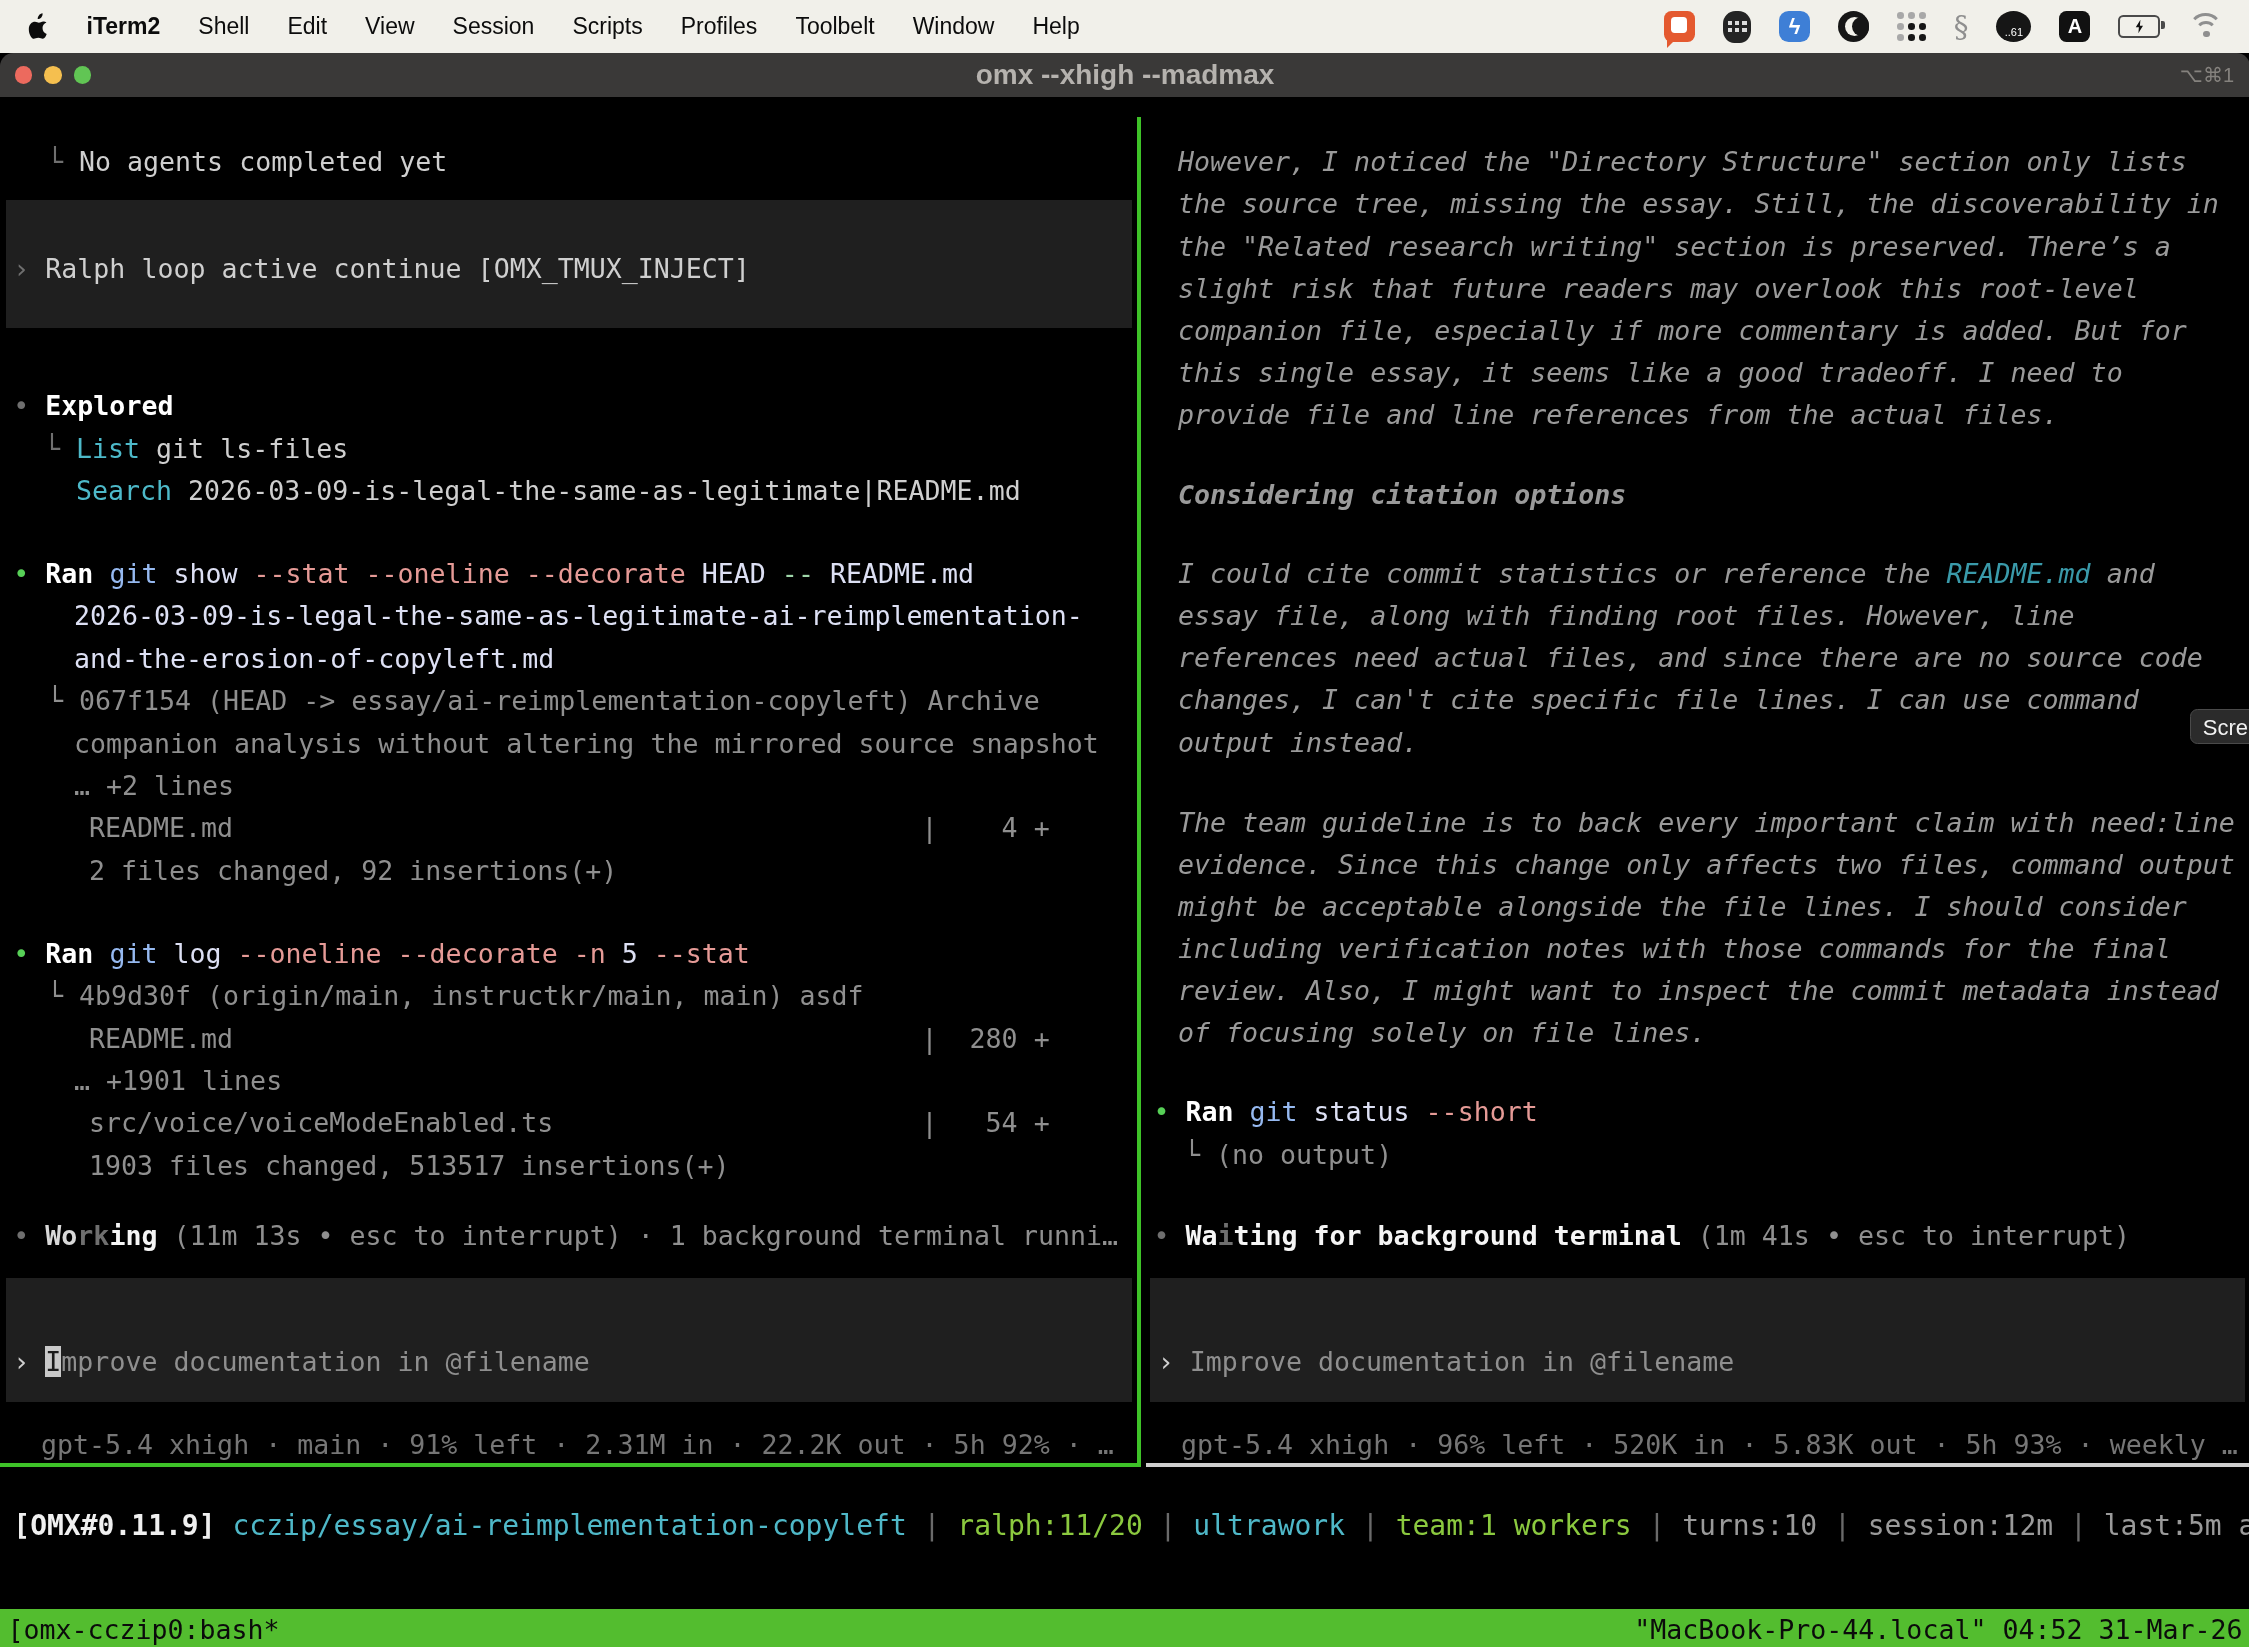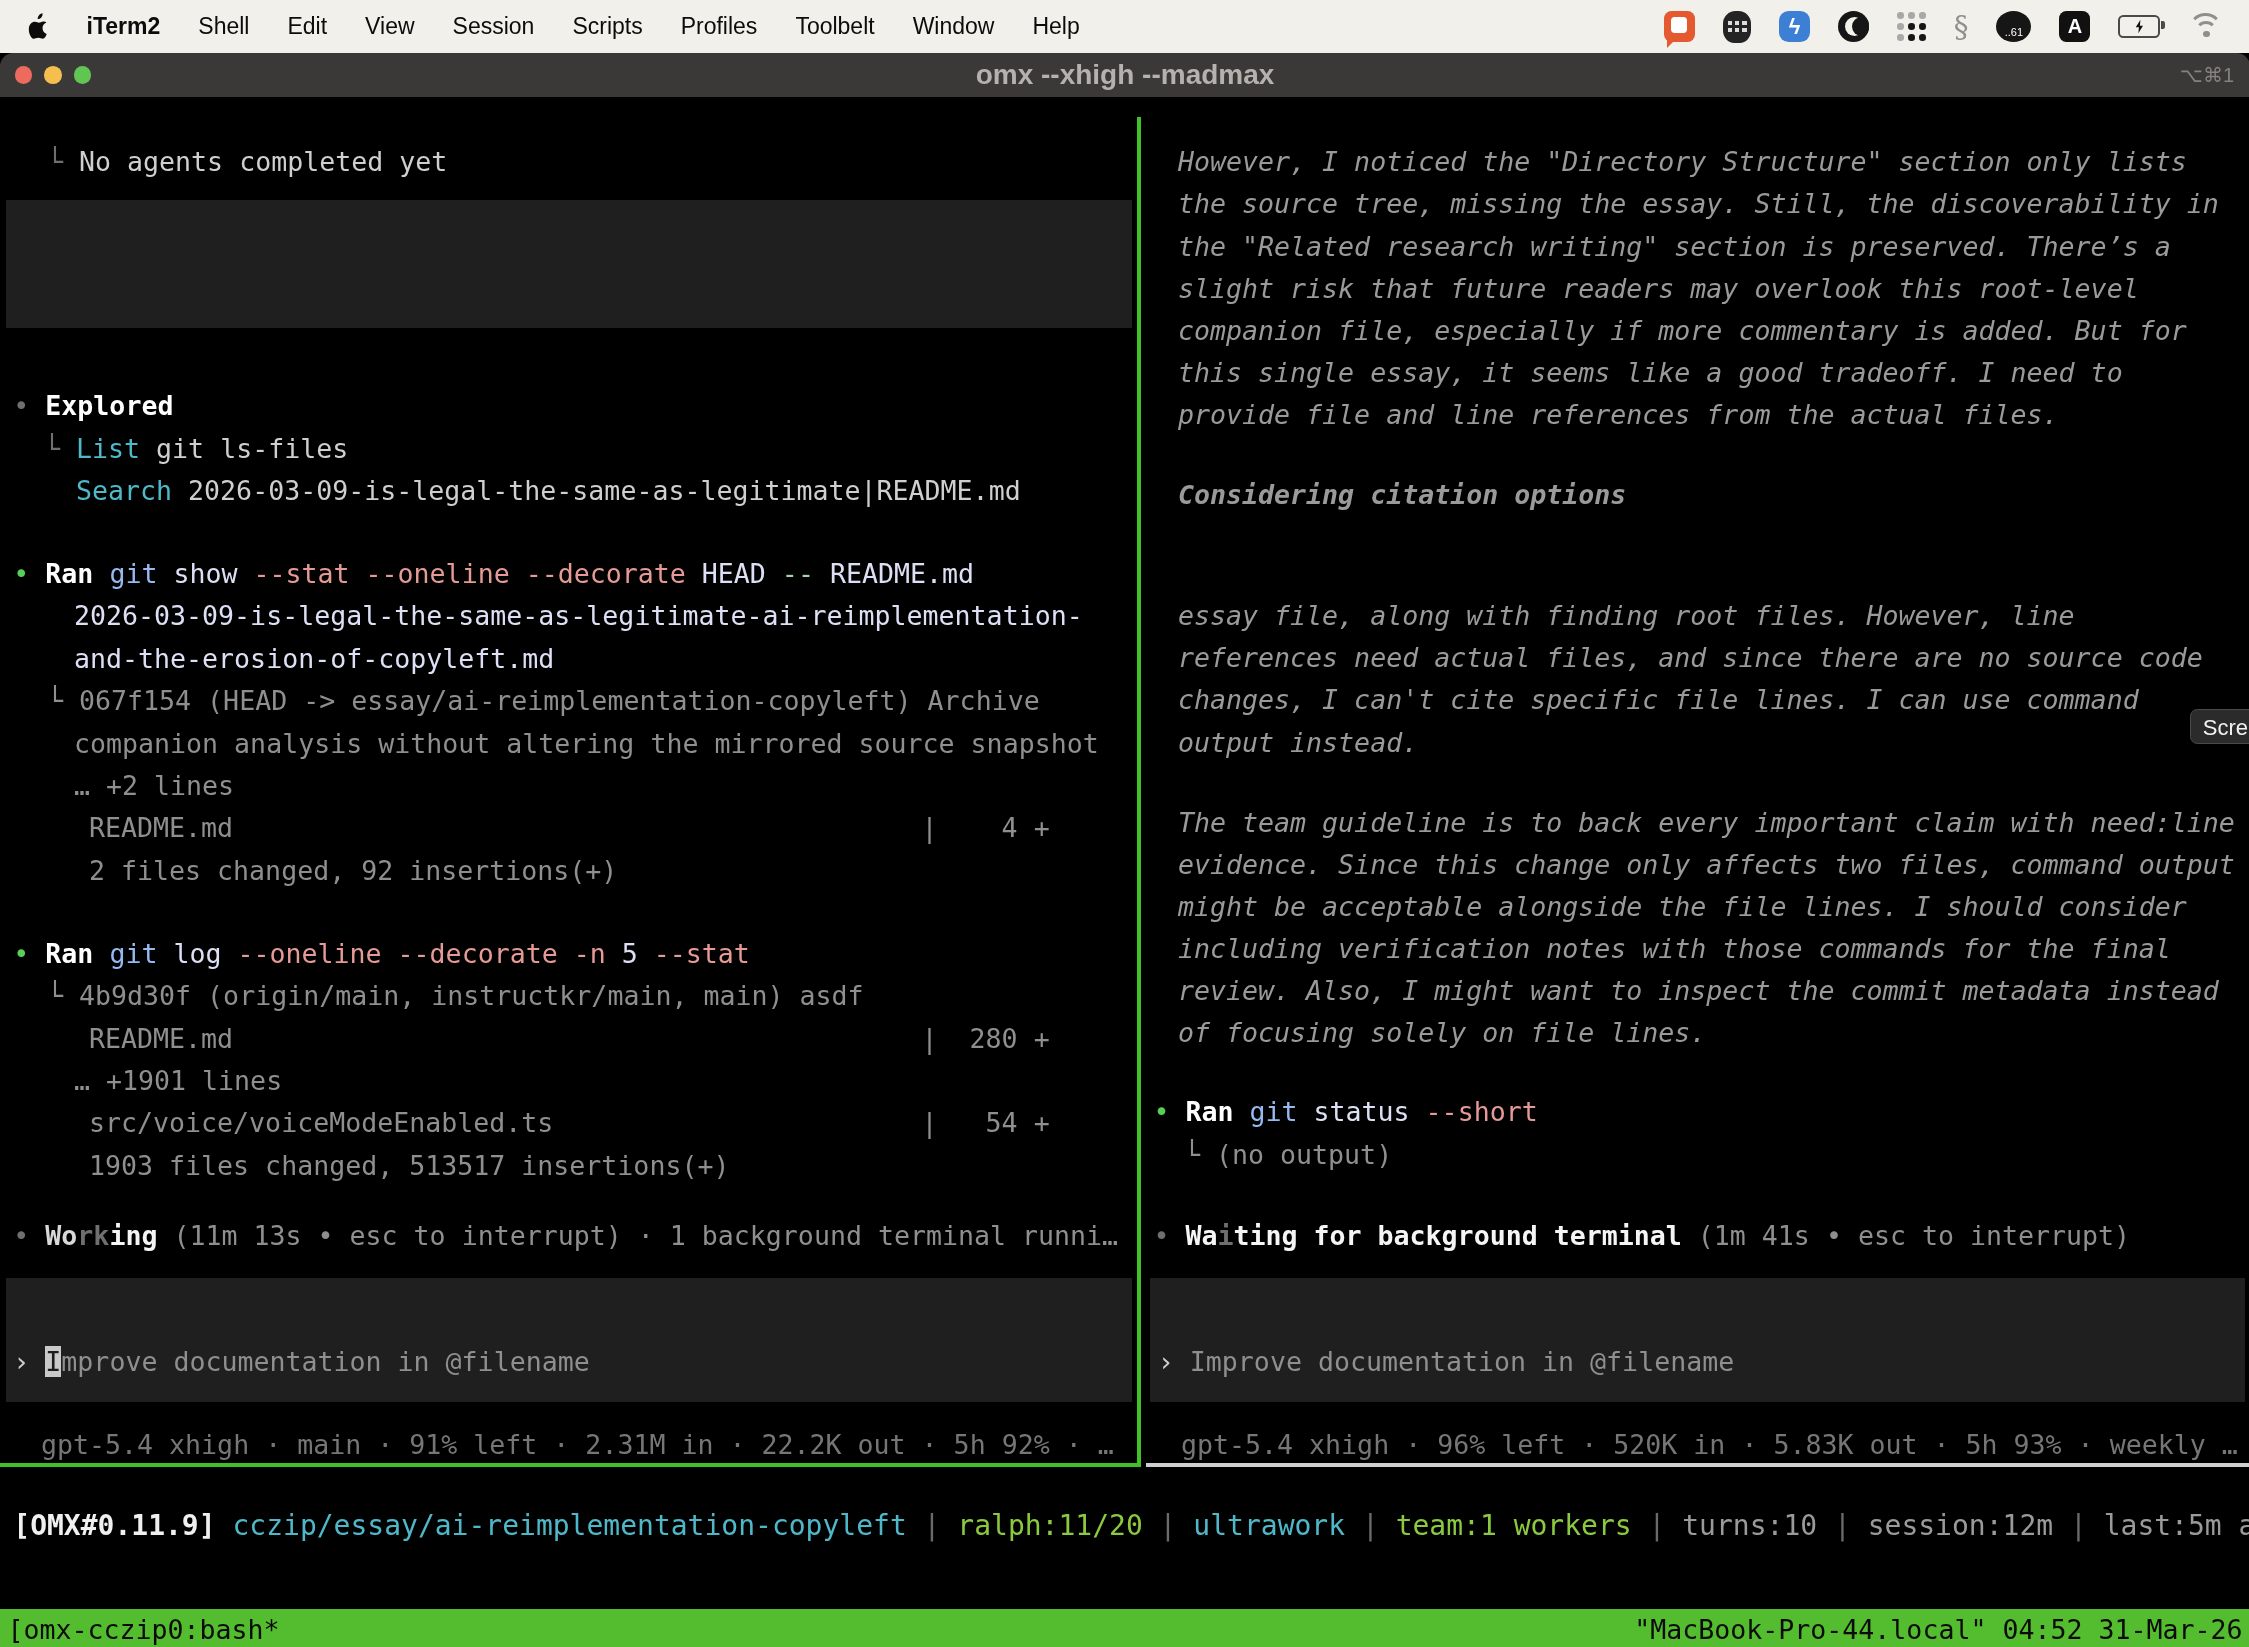--- a/index.html
+++ b/index.html
@@ -157,20 +157,21 @@
     <div class="win-shortcut">⌥⌘1</div>
   </div>
 
   <div class="term">
 
     <div class="pane pane-left">
 
       <div class="line" style="left:47px;top:24px"><span class="c-dim">└ </span><span class="c-lt">No agents completed yet</span></div>
 
       <div class="inputbox" style="left:5.9px;top:83px;width:1126px;height:128px"></div>
+      <div class="line" style="left:13.3px;top:131px"><span class="c-dim">› </span><span class="c-lt">Ralph loop active continue [OMX_TMUX_INJECT]</span></div>
 
       <div class="line" style="left:13.3px;top:268px"><span class="c-dim">• </span><span class="c-wb">Explored</span></div>
       <div class="line" style="left:44px;top:311px"><span class="c-dim">└ </span><span class="c-cyan">List</span><span class="c-lt"> git ls-files</span></div>
       <div class="line" style="left:76px;top:353px"><span class="c-cyan">Search</span><span class="c-lt"> 2026-03-09-is-legal-the-same-as-legitimate|README.md</span></div>
 
       <div class="line" style="left:13.3px;top:436px"><span class="c-bgreen">• </span><span class="c-wb">Ran</span><span class="c-blue"> git</span><span class="c-lav"> show</span><span class="c-salmon"> --stat --oneline --decorate</span><span class="c-lav"> HEAD</span><span class="c-dgreen"> --</span><span class="c-lav"> README.md</span></div>
       <div class="line c-lav" style="left:74px;top:478px">2026-03-09-is-legal-the-same-as-legitimate-ai-reimplementation-</div>
       <div class="line c-lav" style="left:74px;top:521px">and-the-erosion-of-copyleft.md</div>
       <div class="line c-gray" style="left:47px;top:563px">└ 067f154 (HEAD -&gt; essay/ai-reimplementation-copyleft) Archive</div>
       <div class="line c-gray" style="left:74px;top:606px">companion analysis without altering the mirrored source snapshot</div>
@@ -202,20 +203,21 @@
       <div class="line ital" style="left:32px;top:24px">However, I noticed the "Directory Structure" section only lists</div>
       <div class="line ital" style="left:32px;top:66px">the source tree, missing the essay. Still, the discoverability in</div>
       <div class="line ital" style="left:32px;top:109px">the "Related research writing" section is preserved. There’s a</div>
       <div class="line ital" style="left:32px;top:151px">slight risk that future readers may overlook this root-level</div>
       <div class="line ital" style="left:32px;top:193px">companion file, especially if more commentary is added. But for</div>
       <div class="line ital" style="left:32px;top:235px">this single essay, it seems like a good tradeoff. I need to</div>
       <div class="line ital" style="left:32px;top:277px">provide file and line references from the actual files.</div>
 
       <div class="line ital-b" style="left:32px;top:357px">Considering citation options</div>
 
+      <div class="line" style="left:32px;top:436px"><span class="ital">I could cite commit statistics or reference the </span><span class="teal-i">README.md</span><span class="ital"> and</span></div>
       <div class="line ital" style="left:32px;top:478px">essay file, along with finding root files. However, line</div>
       <div class="line ital" style="left:32px;top:520px">references need actual files, and since there are no source code</div>
       <div class="line ital" style="left:32px;top:562px">changes, I can't cite specific file lines. I can use command</div>
       <div class="line ital" style="left:32px;top:605px">output instead.</div>
 
       <div class="line ital" style="left:32px;top:685px">The team guideline is to back every important claim with need:line</div>
       <div class="line ital" style="left:32px;top:727px">evidence. Since this change only affects two files, command output</div>
       <div class="line ital" style="left:32px;top:769px">might be acceptable alongside the file lines. I should consider</div>
       <div class="line ital" style="left:32px;top:811px">including verification notes with those commands for the final</div>
       <div class="line ital" style="left:32px;top:853px">review. Also, I might want to inspect the commit metadata instead</div>

